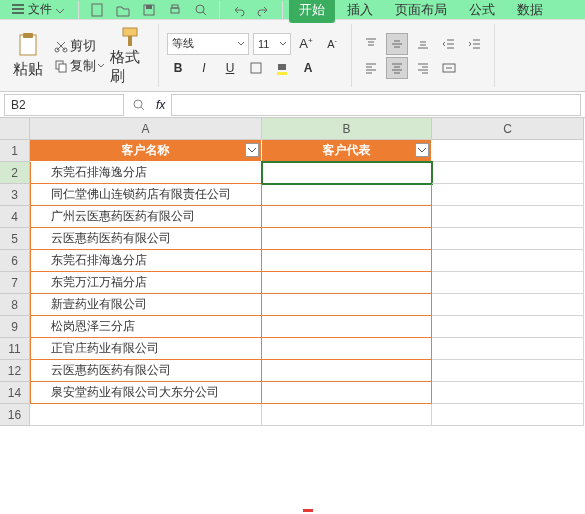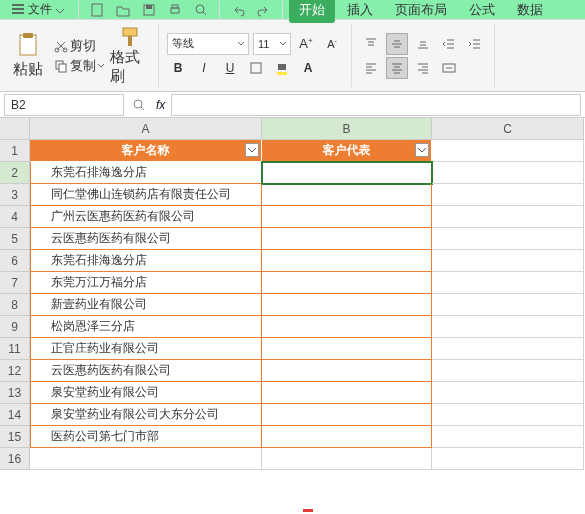--- a/index.html
+++ b/index.html
@@ -353,34 +353,22 @@
         <div class="cell tb-cell colB"></div>
         <div class="cell colC"></div>
       </div>
       <div class="row">
         <div class="row-head">12</div>
         <div class="cell tb-cell tb-left colA">云医惠药医药有限公司</div>
         <div class="cell tb-cell colB"></div>
         <div class="cell colC"></div>
       </div>
       <div class="row">
-        <div class="row-head">13</div>
-        <div class="cell tb-cell tb-left colA">泉安堂药业有限公司</div>
-        <div class="cell tb-cell colB"></div>
-        <div class="cell colC"></div>
-      </div>
-      <div class="row">
         <div class="row-head">14</div>
         <div class="cell tb-cell tb-left colA">泉安堂药业有限公司大东分公司</div>
-        <div class="cell tb-cell colB"></div>
-        <div class="cell colC"></div>
-      </div>
-      <div class="row">
-        <div class="row-head">15</div>
-        <div class="cell tb-cell tb-left colA">医药公司第七门市部</div>
         <div class="cell tb-cell colB"></div>
         <div class="cell colC"></div>
       </div>
     </div>
 
   <div class="row">
     <div class="row-head">16</div>
     <div class="cell colA"></div>
     <div class="cell colB"></div>
     <div class="cell colC"></div>

